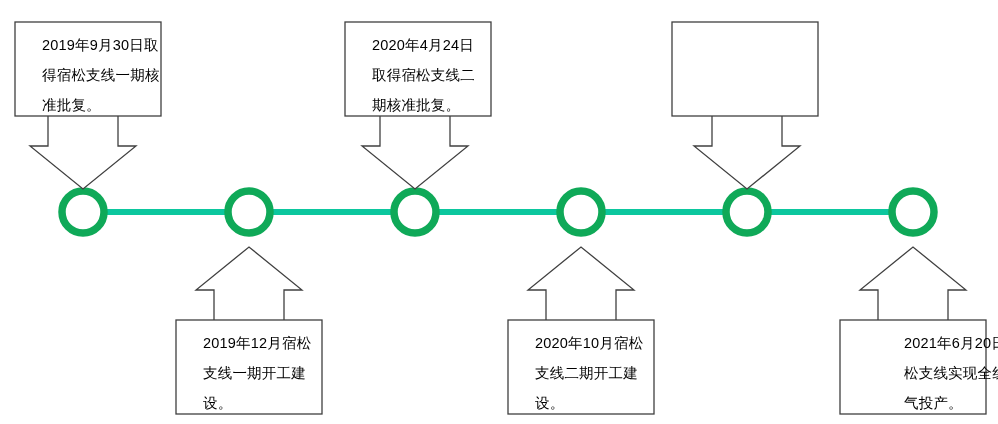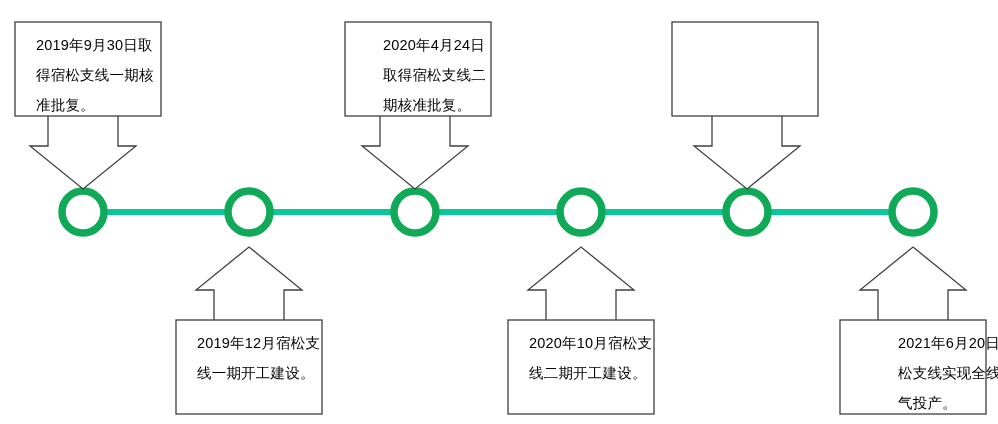--- a/index.html
+++ b/index.html
@@ -34,21 +34,21 @@
   
   .callout-text {
     position: absolute;
     box-sizing: border-box;
     color: #000000;
     font-size: 14.5px;
     line-height: 30px;
     letter-spacing: 0.2px;
     white-space: pre-line;
     text-align: left;
-    padding: 8px 0 0 21px;
+    padding: 8px 0 0 27px;
     pointer-events: none;
   }
   .callout-text.top  { }
   .callout-text.bottom { }
 </style>
 </head>
 <body>
 
 <div id="timeline-diagram">
 
@@ -93,21 +93,21 @@
     </g>
 
     <g>
       <path d="M 878,321 L 878,290 L 860,290 L 913,247 L 966,290 L 948,290 L 948,321 Z" fill="#FFFFFF" stroke="#404040" stroke-width="1.3" stroke-linejoin="miter"></path>
       <rect x="840" y="320" width="146" height="94" fill="#FFFFFF" stroke="#3F3F3F" stroke-width="1.3"></rect>
     </g>
   </svg>
 
   <div class="callout-text top" style="left:15px; top:22px; width:146px; height:94px;">2019年9月30日取得宿松支线一期核准批复。</div>
 
-  <div class="callout-text top" style="left:345px; top:22px; width:130px; height:94px;margin-left:17px;">2020年4月24日取得宿松支线二期核准批复。</div>
+  <div class="callout-text top" style="left:345px; top:22px; width:130px; height:94px;">2020年4月24日取得宿松支线二期核准批复。</div>
 
 
   <div class="callout-text bottom" style="left:176px; top:320px; width:146px; height:120px;">2019年12月宿松支线一期开工建设。</div>
 
   <div class="callout-text bottom" style="left:508px; top:320px; width:146px; height:116px;">2020年10月宿松支线二期开工建设。</div>
 
   <div class="callout-text bottom" style="left:840px; top:320px; width:146px; height:94px;margin-left:37px;">2021年6月20日宿松支线实现全线通气投产。</div>
 
 </div>
 

